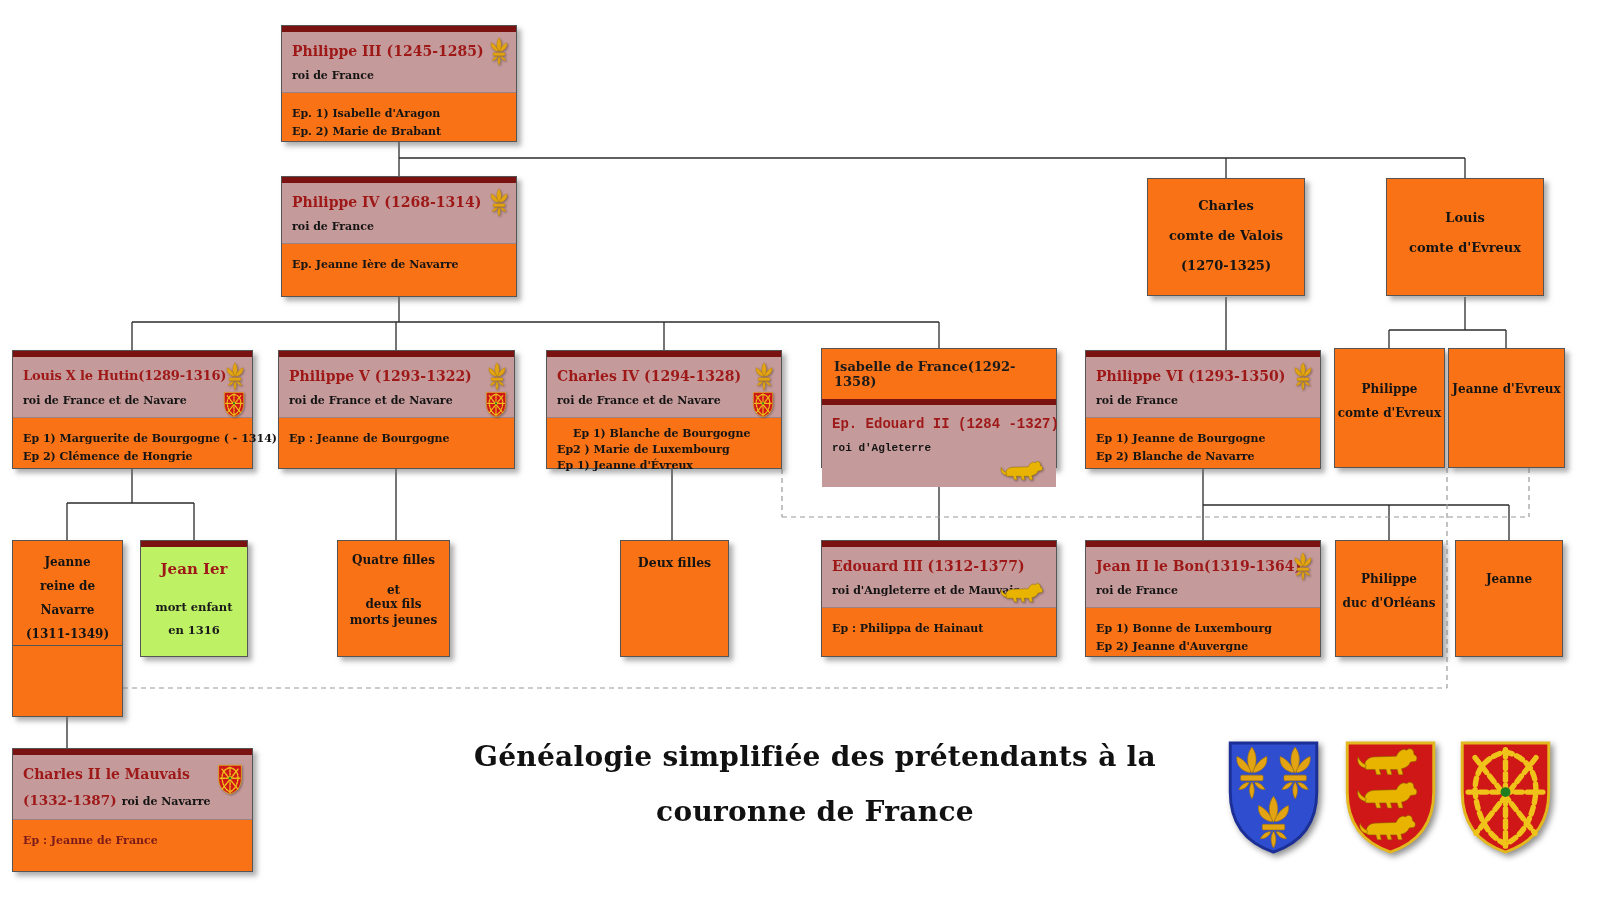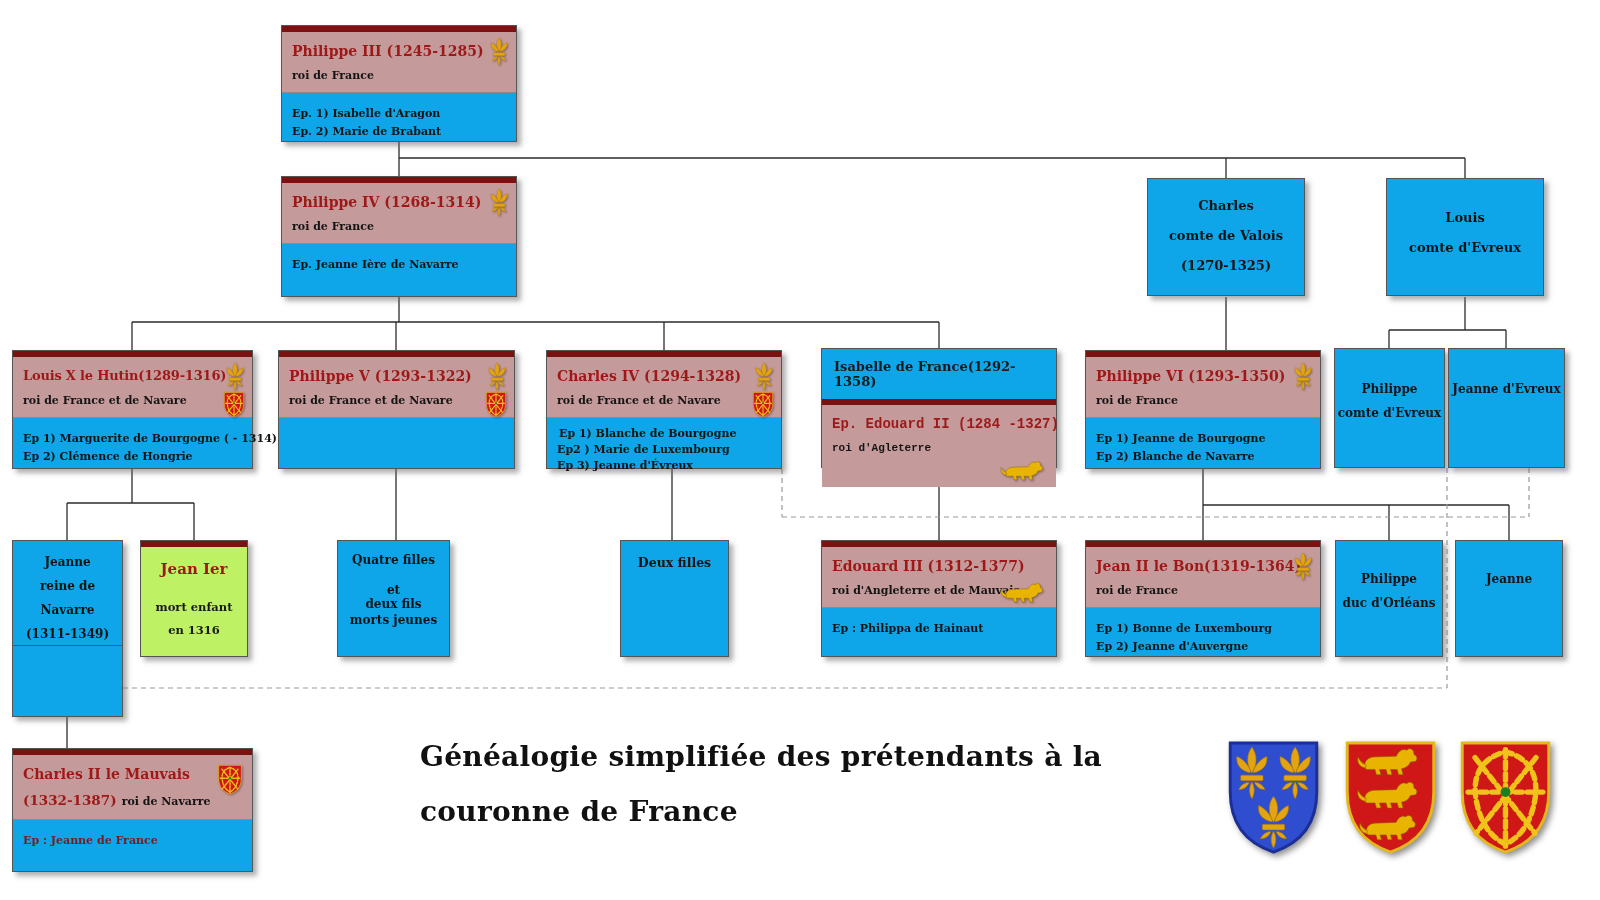--- a/index.html
+++ b/index.html
@@ -2,21 +2,21 @@
 <html><head>
 <meta charset="utf-8">
 <style>
   html,body{margin:0;padding:0;}
   body{
     width:1600px;height:900px;position:relative;background:#ffffff;
     font-family:"DejaVu Serif", serif; overflow:hidden; color:#1a1a1a;
   }
   .wires{position:absolute;left:0;top:0;z-index:1;}
   .box{
-    position:absolute;background:#0ea5e9;border:1px solid #555;
+    position:absolute;background:#f97316;border:1px solid #555;
     box-shadow:4px 4px 5px rgba(110,110,110,0.55);
     box-sizing:border-box;z-index:2;
   }
   .bar{height:6px;background:#7a1212;}
   .hdr{background:#c59a9a;padding:9px 10px 10px;position:relative;border-bottom:1px solid #9c8282;}
   .hdr.pad-ic{padding-right:34px;}
   .nm{color:#9e1818;font-weight:bold;font-size:14px;line-height:20px;white-space:nowrap;}
   .nm-sm{font-size:13px;letter-spacing:-0.2px;}
   .sub{color:#141414;font-weight:bold;font-size:11px;margin-top:8px;white-space:nowrap;}
   .bd{padding:9px 10px;}
@@ -38,21 +38,21 @@
   .j1nm{color:#9e1818;font-weight:bold;font-size:15px;margin-top:13px;}
   .j1ln{font-size:11.5px;font-weight:bold;margin-top:9px;}
   .j1ln.first{margin-top:22px;}
   .qf .l1{margin-top:12px;} .qf .l2{margin-top:16px;} .qf .l3{} .qf .l4{margin-top:2px;}
   .qf div{font-size:12px;line-height:14px;}
   .df{padding-top:14px;font-size:12.5px;}
   .c2l2{margin-top:6px;white-space:nowrap;}
   .c2d{color:#9e1818;font-weight:bold;font-size:13.5px;}
   .c2s{color:#141414;font-weight:bold;font-size:11px;}
   .c2ep{color:#7b1a1a !important;}
-  .main-title{position:absolute;left:420px;top:740px;width:790px;text-align:left;
+  .main-title{position:absolute;left:420px;top:740px;width:790px;text-align:center;
     font-size:28px;font-weight:bold;color:#111;z-index:2;letter-spacing:0.3px;}
   .main-title .t2{margin-top:22px;}
   .arms{position:absolute;top:738px;width:103px;height:118px;z-index:2;
     filter:drop-shadow(3px 3px 3px rgba(0,0,0,0.45));}
   .defs-hidden{position:absolute;width:0;height:0;overflow:hidden;}
 </style>
 </head>
 <body>
 
 <svg class="defs-hidden" aria-hidden="true">
@@ -206,38 +206,41 @@
   <div class="hdr pad-ic">
     <div class="nm">Philippe V (1293-1322)</div>
     <div class="sub">roi de France et de Navare</div>
     <svg class="ic fleur-sm">
         <use href="#sym-fleur"></use>
       </svg>
     <svg class="ic nav-sm">
         <use href="#sym-navarre"></use>
       </svg>
   </div>
+  <div class="bd">
+    <div class="ln">Ep : Jeanne de Bourgogne</div>
+  </div>
 </div>
 
 <div class="box" style="left:546px;top:350px;width:236px;height:119px">
   <div class="bar"></div>
   <div class="hdr pad-ic">
     <div class="nm">Charles IV (1294-1328)</div>
     <div class="sub">roi de France et de Navare</div>
     <svg class="ic fleur-sm">
         <use href="#sym-fleur"></use>
       </svg>
     <svg class="ic nav-sm">
         <use href="#sym-navarre"></use>
       </svg>
   </div>
   <div class="bd" style="padding:6px 10px">
-    <div class="ln" style="margin:3px 2px">Ep 1) Blanche de Bourgogne</div>
+    <div class="ln" style="margin:3px 16px">Ep 1) Blanche de Bourgogne</div>
     <div class="ln" style="margin:3px 0">Ep2 ) Marie de Luxembourg</div>
-    <div class="ln" style="margin:3px 0">Ep 3) Jeanne d'Évreux</div>
+    <div class="ln" style="margin:3px 0">Ep 1) Jeanne d'Évreux</div>
   </div>
 </div>
 
 <div class="box" style="left:821px;top:348px;width:236px;height:120px">
   <div class="iso-top">
     <span>Isabelle de France(1292-1358)</span>
   </div>
   <div class="bar"></div>
   <div class="hdr iso-hdr pad-ic">
     <div class="nm">Ep. Edouard II (1284 -1327)</div>

